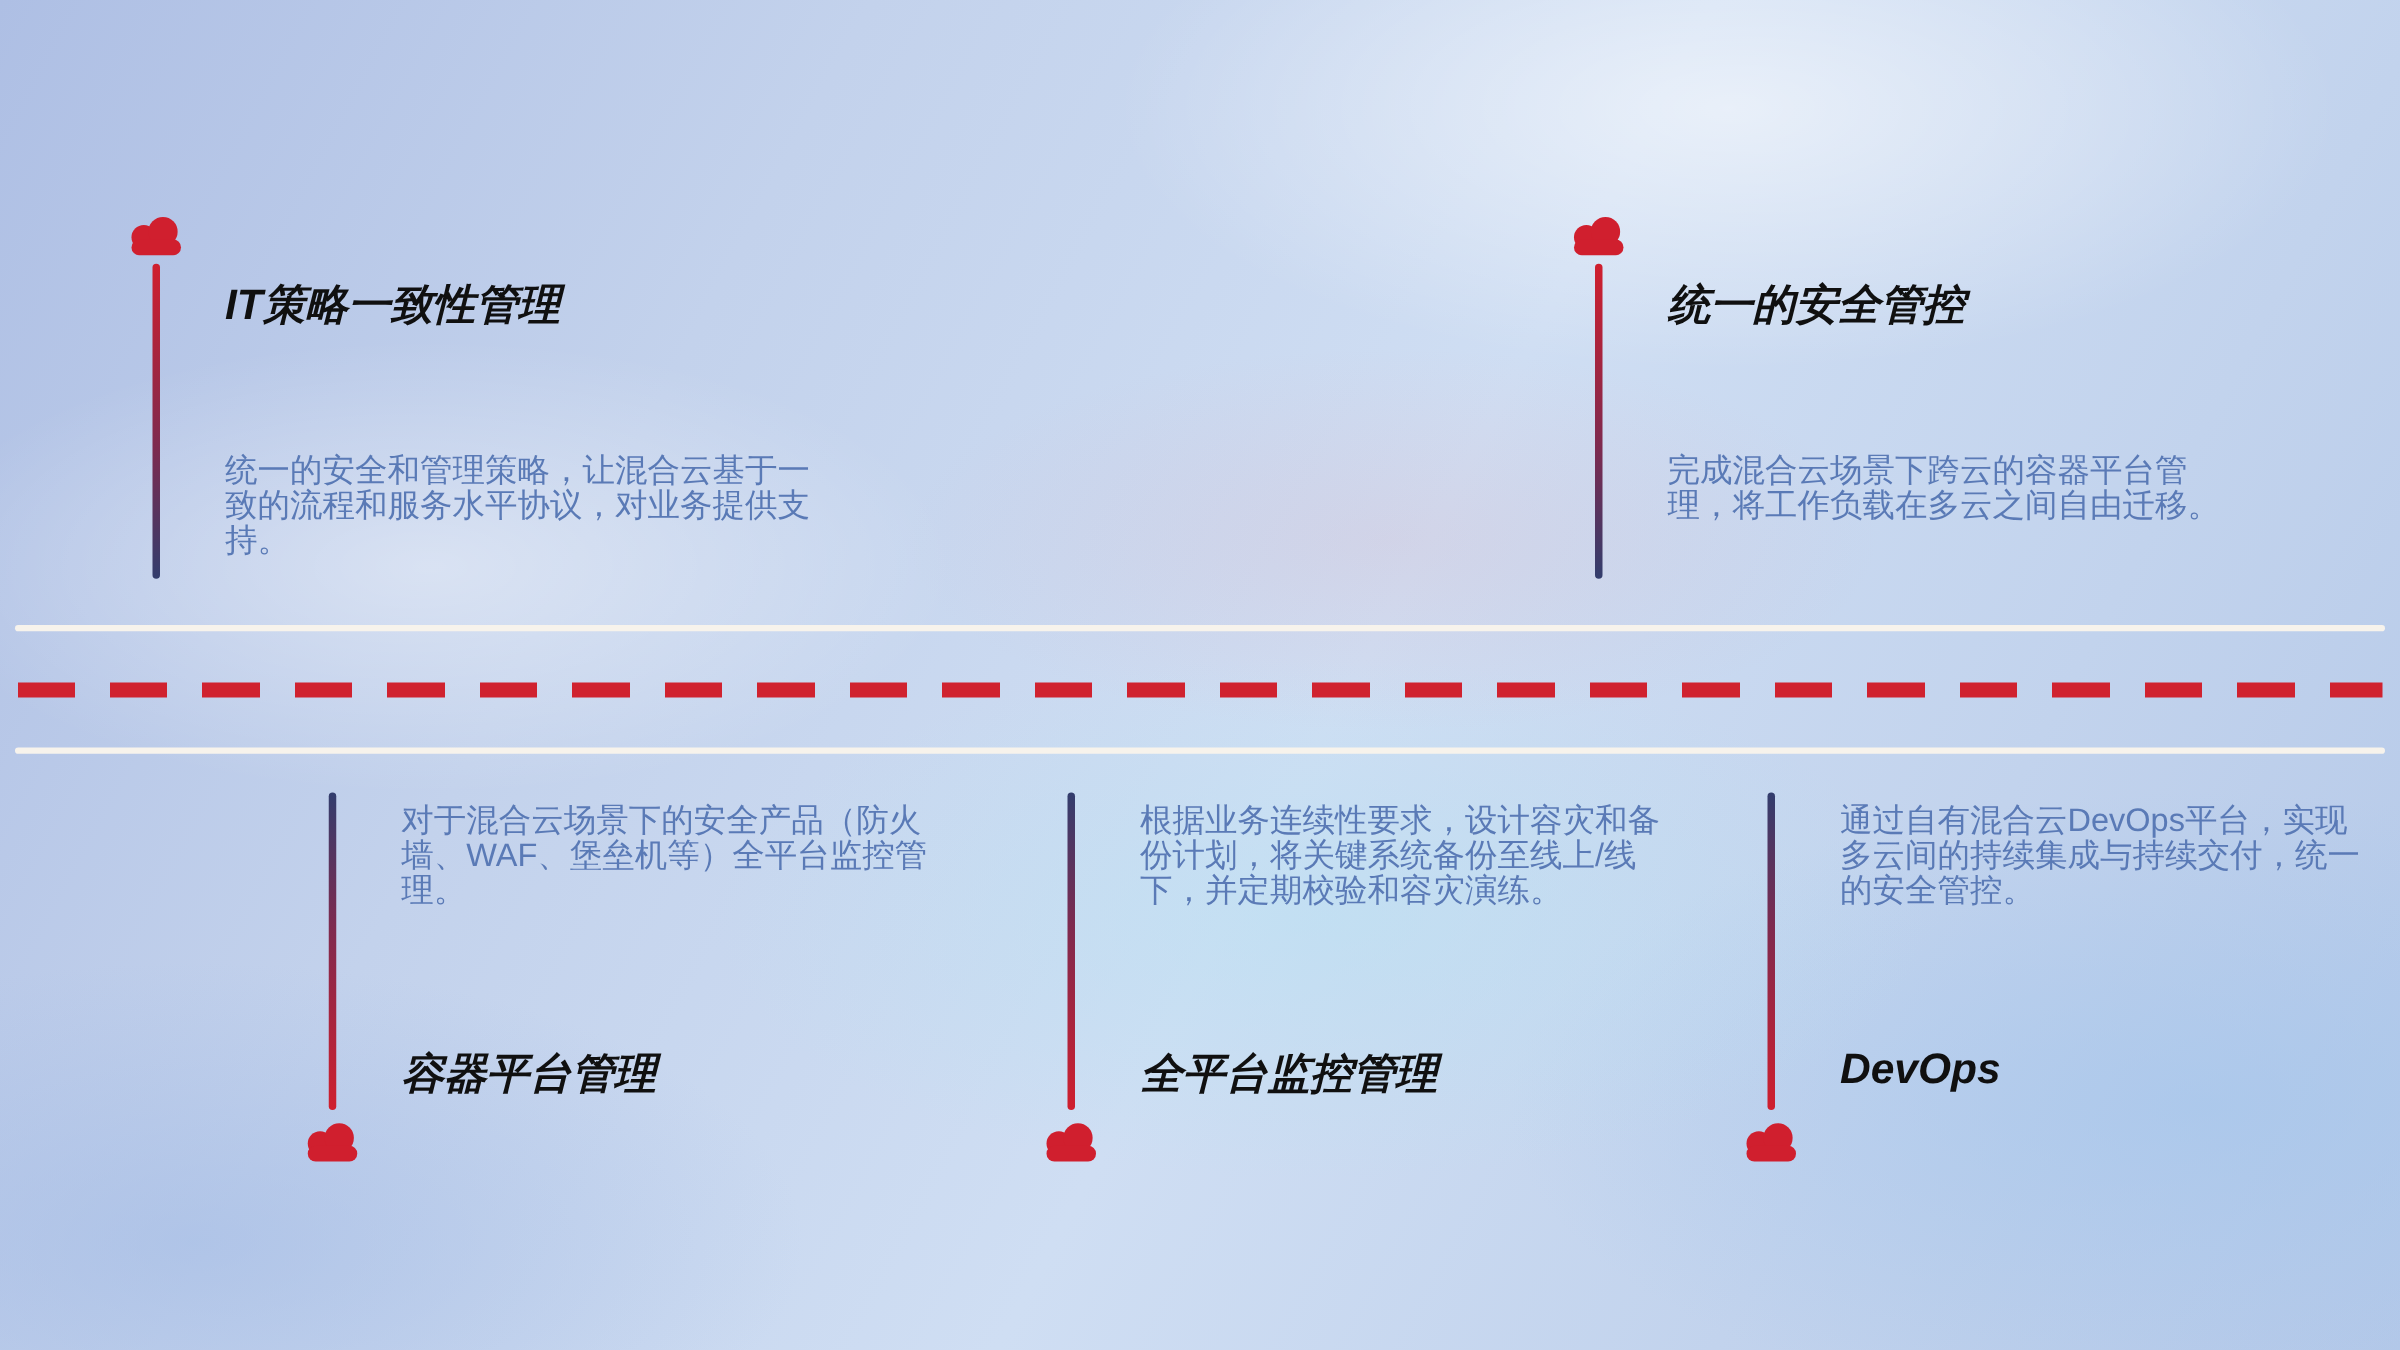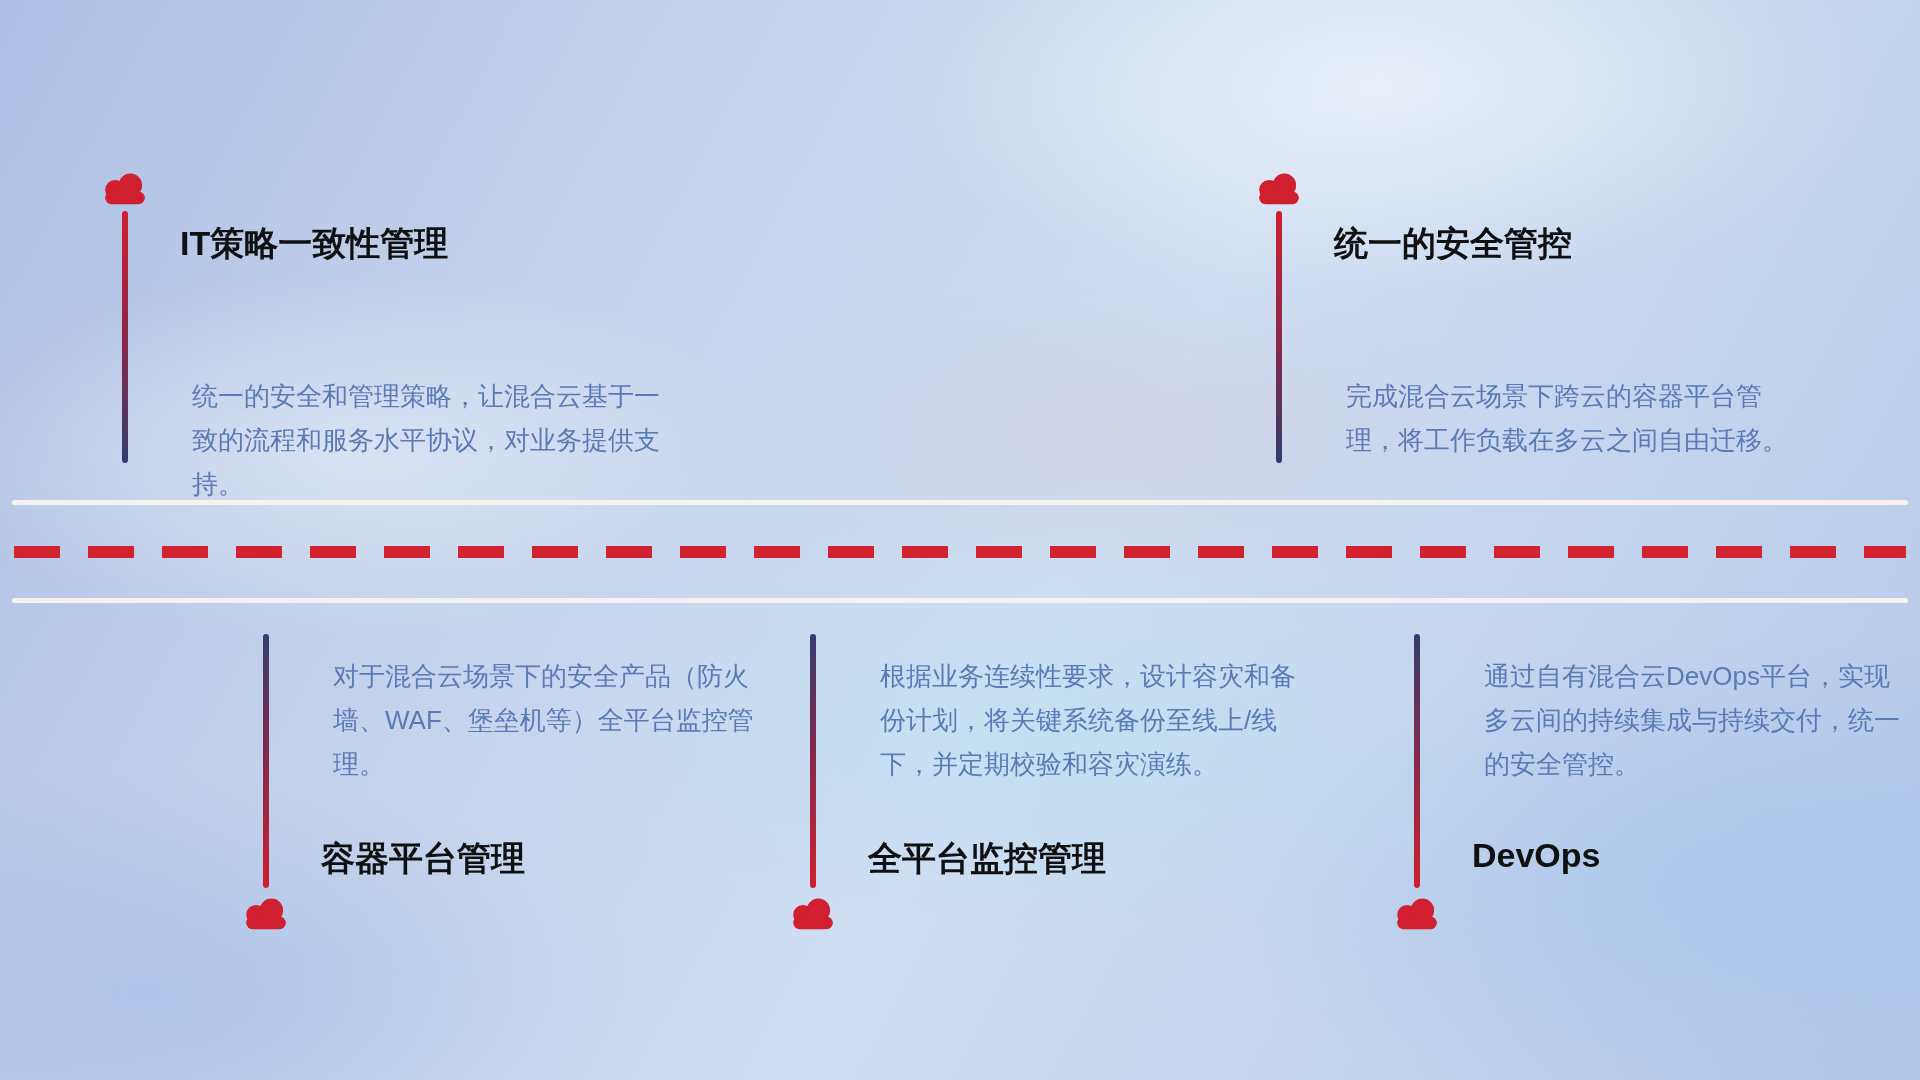--- a/index.html
+++ b/index.html
@@ -54,27 +54,28 @@
 
   .cloud { position: absolute; left: -24px; width: 54px; height: 38px; }
   .item.top .cloud    { top: 0; }
   .item.bottom .cloud { top: 260px; }
   .cloud svg { width: 100%; height: 100%; fill: var(--cloud, #d01f2e); }
 
   .title {
     position: absolute; left: 58px; margin: 0;
     font-size: 34px; font-weight: 700; color: var(--title, #101010);
     white-space: nowrap;
+    font-style: italic;
   }
   .item.top .title    { top: 52px; }
   .item.bottom .title { top: 202px; }
 
   .desc {
-    position: absolute; left: 58px; margin: 12px;
-    font-size: 26px; line-height: 44px; color: var(--description, #5a7ab6);
+    position: absolute; left: 58px; margin: 0;
+    font-size: 26px; line-height: 28px; color: var(--description, #5a7ab6);
   }
   .item.top .desc    { top: 193px; }
   .item.bottom .desc { top: 8px; }
 </style>
 </head>
 <body>
 
 <svg width="0" height="0" style="position:absolute" aria-hidden="true">
   <symbol id="cloud-shape" viewBox="0 0 60 40">
     <circle cx="19" cy="22" r="11"></circle>
@@ -110,21 +111,21 @@
 
   <div class="item bottom" style="left:263px">
     <span class="pole"></span>
     <span class="cloud"><svg>
           <use href="#cloud-shape"></use>
         </svg></span>
     <p class="desc" style="width:440px">对于混合云场景下的安全产品（防火墙、WAF、堡垒机等）全平台监控管理。</p>
     <h2 class="title">容器平台管理</h2>
   </div>
 
-  <div class="item bottom" style="left:810px">
+  <div class="item bottom" style="left:854px">
     <span class="pole"></span>
     <span class="cloud"><svg>
           <use href="#cloud-shape"></use>
         </svg></span>
     <p class="desc" style="width:440px">根据业务连续性要求，设计容灾和备份计划，将关键系统备份至线上/线下，并定期校验和容灾演练。</p>
     <h2 class="title">全平台监控管理</h2>
   </div>
 
   <div class="item bottom" style="left:1414px">
     <span class="pole"></span>

